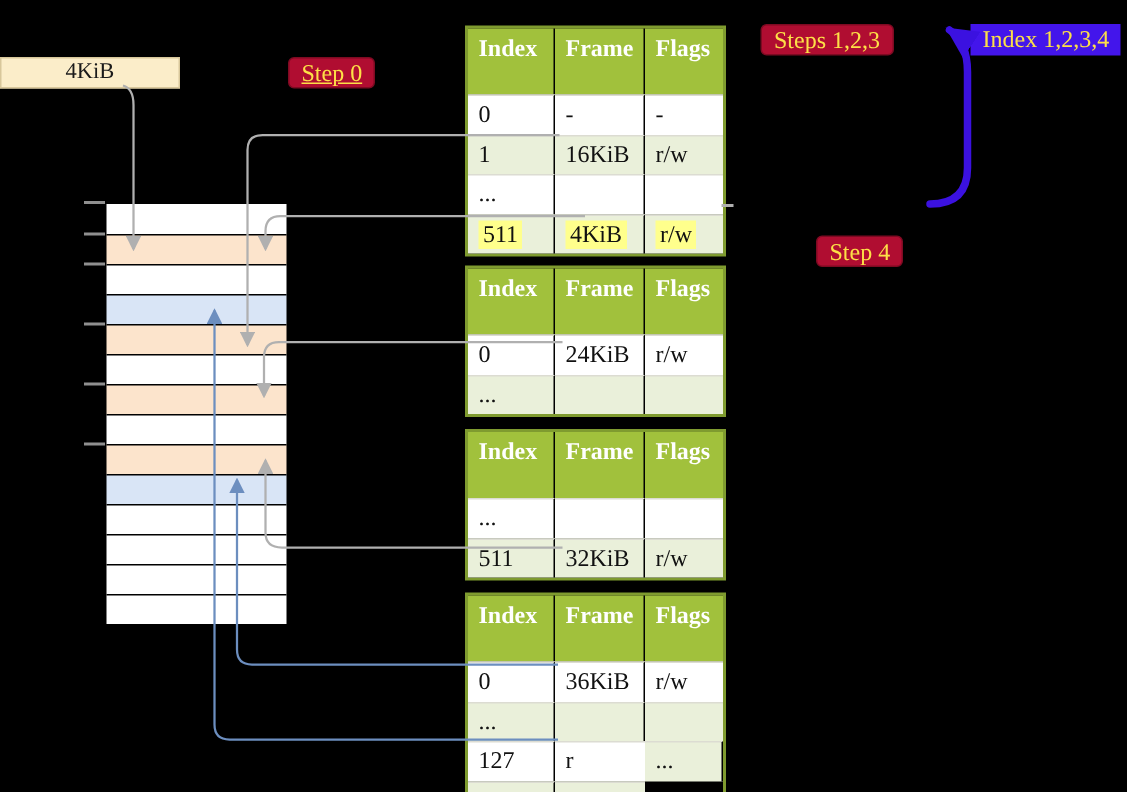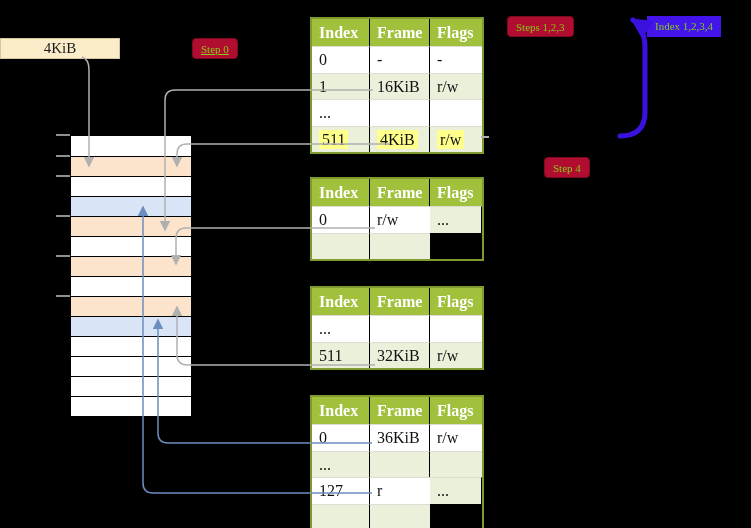--- a/index.html
+++ b/index.html
@@ -11,35 +11,35 @@
   .mrow:first-child{border-top:none;height:20px;}
   .mrow.white{background:#ffffff;}
   .mrow.peach{background:var(--peach);}
   .mrow.blue{background:var(--light-blue);}
   .tick{position:absolute;left:56px;width:14px;height:2px;background:#8f8f8f;}
   
   #label-4kib{position:absolute;left:0;top:38px;width:120px;height:21px;background:var(--cream);
               border:1px solid #d8c79b;box-sizing:border-box;color:#1a1a1a;font-size:15px;
               line-height:19px;text-align:center;}
   
-  .badge{position:absolute;height:21px;line-height:21px;padding:0 8px;font-size:11px;color:#84cc16;
+  .badge{position:absolute;height:21px;line-height:21px;padding:0 8px;font-size:16px;color:#fde047;
          white-space:nowrap;}
   .badge.red{background:var(--crimson);border:1px solid #7e0a22;border-radius:4px;box-sizing:border-box;}
   .badge.blue{background:var(--blue-badge);}
   #badge-step0{left:192px;top:38px;text-decoration:underline;}
   #badge-steps123{left:507px;top:16px;}
   #badge-steps1234{left:647px;top:16px;}
   #badge-step4{left:544px;top:157px;}
   
   .ptable{position:absolute;width:170px;border:2px solid var(--olive-border);box-sizing:content-box;
           display:grid;grid-template-columns:58px 60px 52px;}
   .pcell{box-sizing:border-box;padding-left:7px;font-size:16px;color:#111;overflow:hidden;
          border-right:1px solid #000;white-space:nowrap;}
   .pcell.last{border-right:none;}
-  .pcell.head{background:var(--header-green);color:#fff;font-weight:bold;height:27px;line-height:27px;font-size:16px;}
+  .pcell.head{background:var(--header-green);color:#fff;font-weight:bold;height:44px;line-height:27px;font-size:16px;}
   .pcell.body{height:26.5px;line-height:25px;border-top:1px solid #dcdcd2;}
   .pcell.bg-white{background:#fff;}
   .pcell.bg-green{background:var(--row-green);}
   .hl{background:var(--yellow-hl);padding:1px 3px;}
   
   #overlay{position:absolute;left:0;top:0;z-index:10;pointer-events:none;}
 </style>
 </head>
 <body>
 
@@ -92,20 +92,21 @@
         <div class="pcell body bg-white last"></div>
         <div class="pcell body bg-green"><span class="hl">511</span></div>
         <div class="pcell body bg-green"><span class="hl">4KiB</span></div>
         <div class="pcell body bg-green last"><span class="hl">r/w</span></div>
       </div>
       <div class="ptable" style="left: 310px; top: 177px;">
         <div class="pcell head">Index</div>
         <div class="pcell head">Frame</div>
         <div class="pcell head last">Flags</div>
         <div class="pcell body bg-white">0</div>
+        <div class="pcell body bg-white">24KiB</div>
         <div class="pcell body bg-white last">r/w</div>
         <div class="pcell body bg-green">...</div>
         <div class="pcell body bg-green"></div>
         <div class="pcell body bg-green last"></div>
       </div>
       <div class="ptable" style="left: 310px; top: 286px;">
         <div class="pcell head">Index</div>
         <div class="pcell head">Frame</div>
         <div class="pcell head last">Flags</div>
         <div class="pcell body bg-white">...</div>

